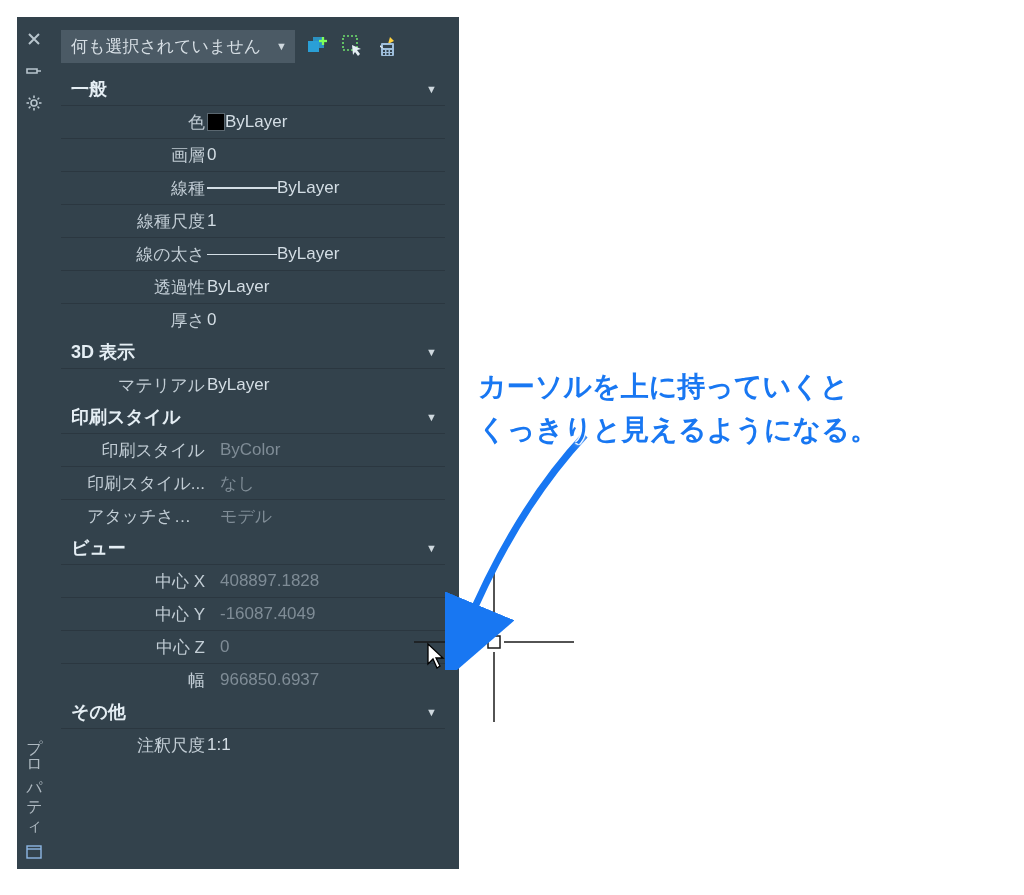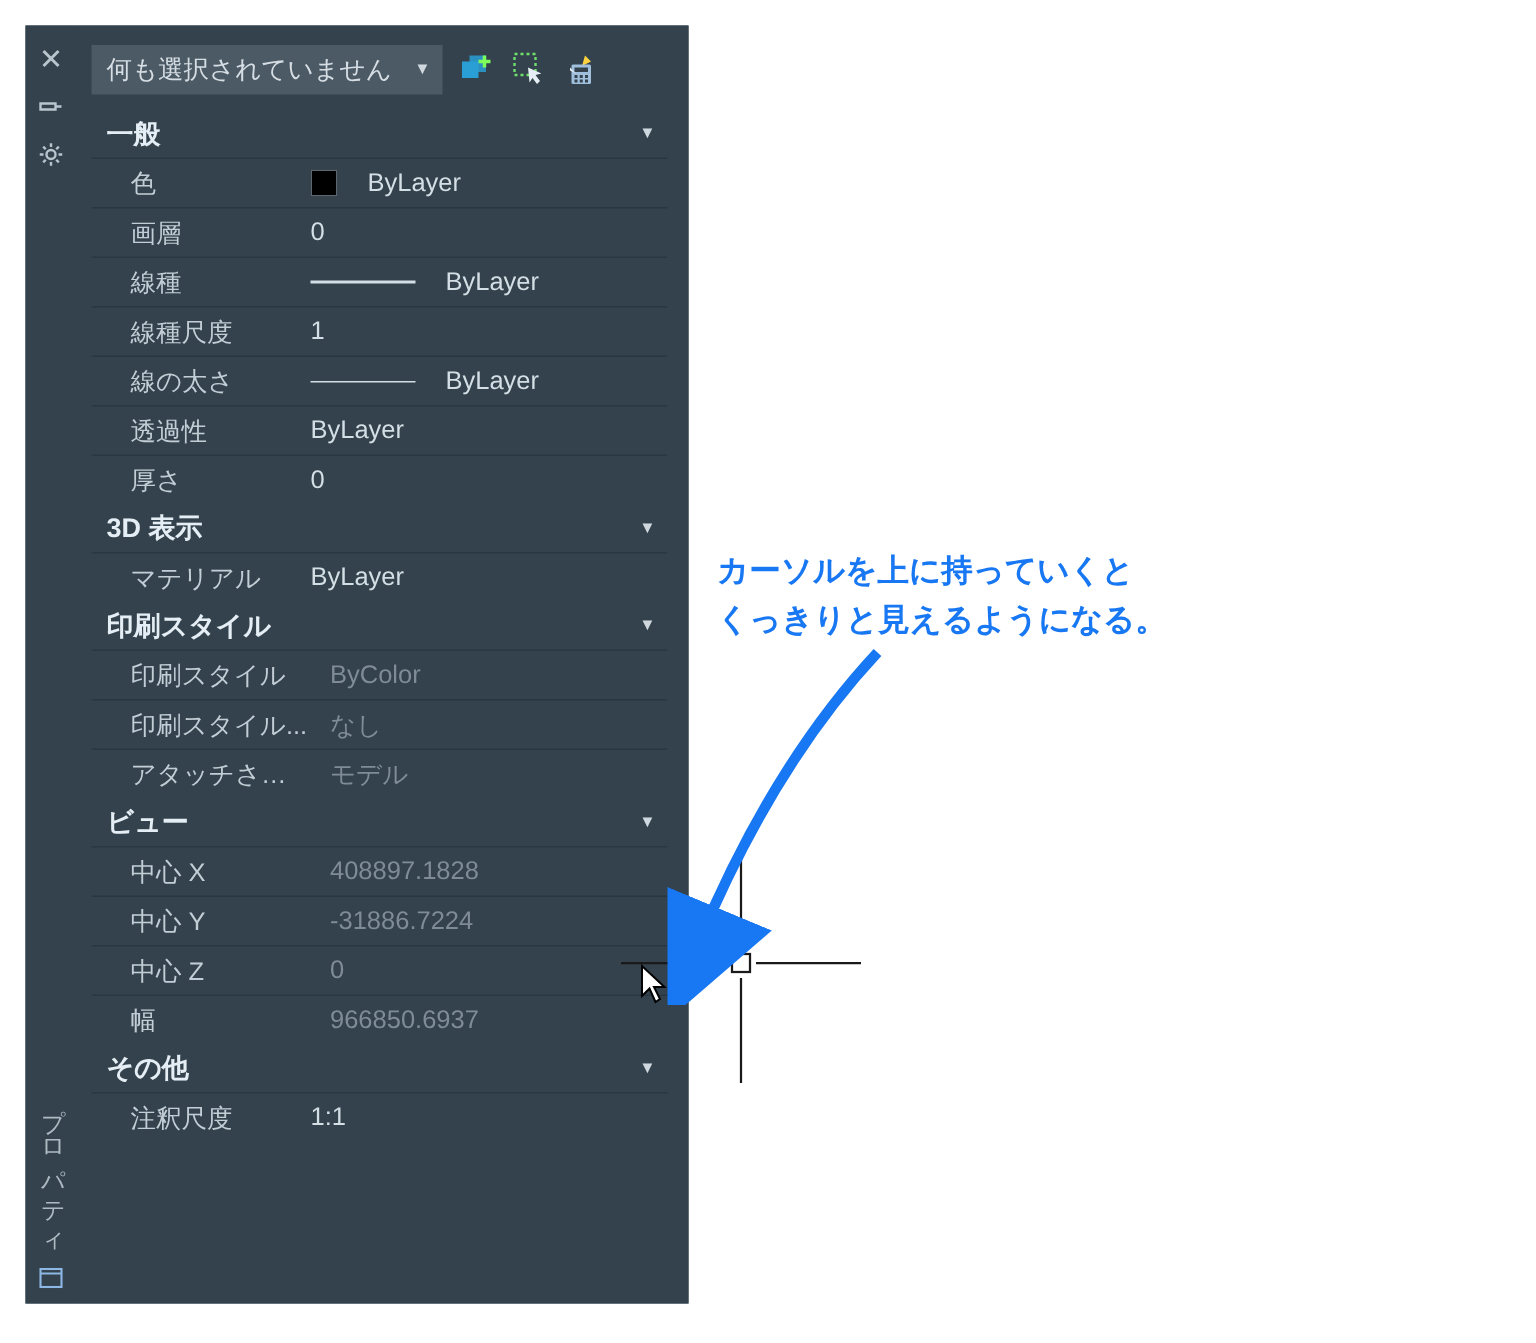--- a/index.html
+++ b/index.html
@@ -56,20 +56,21 @@
     align-items: center;
     justify-content: center;
   }
   .palette-body {
     flex: 1;
     background: #33424c;
     display: flex;
     flex-direction: column;
     padding: 10px 12px 0 10px;
     position: relative;
+    text-align: right;
   }
   .header-row {
     display: flex;
     align-items: center;
     height: 38px;
     gap: 8px;
     margin-bottom: 8px;
   }
   .select-combo {
     flex: 0 0 234px;
@@ -130,21 +131,21 @@
     text-overflow: ellipsis;
   }
   .prop-value {
     flex: 1;
     padding-left: 2px;
     color: #d4dee5;
     white-space: nowrap;
     overflow: hidden;
     display: flex;
     align-items: center;
-    gap: 20px;
+    gap: 0;
   }
   .prop-value.readonly { color: #7f8c96; margin-left: 13px; }
   .color-swatch {
     width: 18px;
     height: 18px;
     background: #000000;
     border: 1px solid #5a6770;
   }
   .linetype-line {
     width: 70px;
@@ -156,21 +157,21 @@
     height: 0;
     border-top: 1px solid #d4dee5;
   }
   
   .annotation {
     position: absolute;
     left: 478px;
     top: 365px;
     width: 520px;
     color: #1877f2;
-    font-size: 21px;
+    font-size: 28px;
     font-weight: 700;
     line-height: 1.55;
     text-shadow:
       0 0 6px rgba(255,255,255,0.9),
       -1px -1px 1px #fff, 1px -1px 1px #fff,
       -1px 1px 1px #fff, 1px 1px 1px #fff;
   }
   .arrow-svg {
     position: absolute;
     left: 445px;
@@ -364,21 +365,21 @@
         </div>
         <div class="row">
           <div class="prop-label">中心 X</div>
           <div class="prop-value readonly">
             <span>408897.1828</span>
           </div>
         </div>
         <div class="row">
           <div class="prop-label">中心 Y</div>
           <div class="prop-value readonly">
-            <span>-31886.7224</span>
+            <span>-16087.4049</span>
           </div>
         </div>
         <div class="row">
           <div class="prop-label">中心 Z</div>
           <div class="prop-value readonly">
             <span>0</span>
           </div>
         </div>
         <div class="row">
           <div class="prop-label">幅</div>

